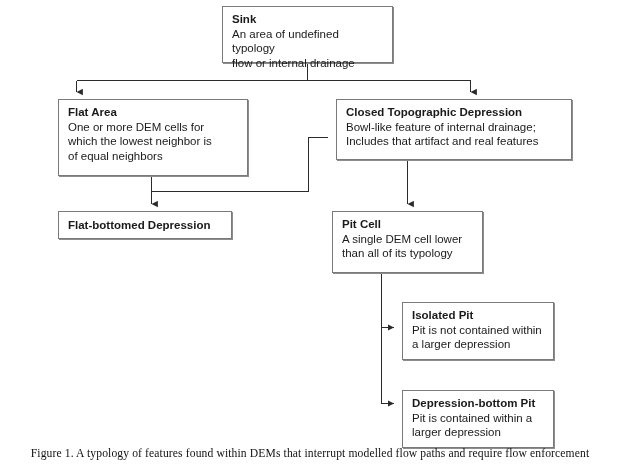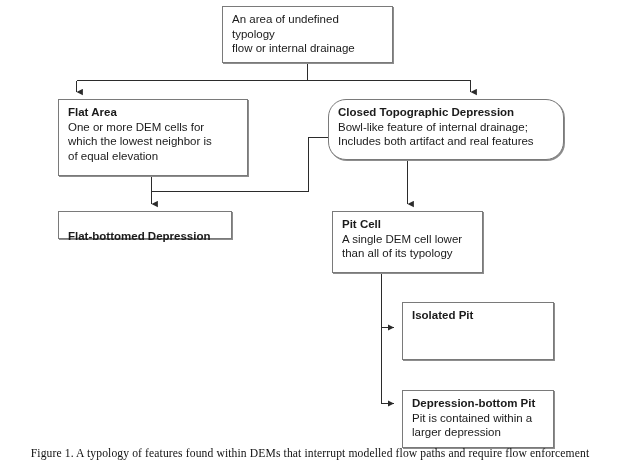--- a/index.html
+++ b/index.html
@@ -44,22 +44,22 @@
     display: block;
     white-space: pre-line;
   }
   .node.single .title {
     margin: 0;
   }
 
   
   #node-sink          { left: 222px; top: 6px;   width: 171px; height: 57px; }
   #node-flat-area     { left: 58px;  top: 99px;  width: 190px; height: 77px; }
-  #node-closed-depr   { left: 328px; top: 99px;  width: 236px; height: 61px; border-radius: 18px; }
-  #node-flat-bottomed { left: 58px;  top: 211px; width: 174px; height: 28px; padding-top: 17px; }
+  #node-closed-depr   { left: 336px; top: 99px;  width: 236px; height: 61px; }
+  #node-flat-bottomed { left: 58px;  top: 211px; width: 174px; height: 28px; padding-top: 6px; }
   #node-pit-cell      { left: 332px; top: 211px; width: 151px; height: 62px; }
   #node-isolated-pit  { left: 402px; top: 302px; width: 152px; height: 58px; }
   #node-depr-bot-pit  { left: 402px; top: 390px; width: 152px; height: 58px; }
 
   #connectors {
     position: absolute;
     left: 0;
     top: 0;
     width: 618px;
     height: 445px;
@@ -110,49 +110,52 @@
 
       <path d="M407.5,160 L407.5,204" marker-end="url(#arrowdown)"></path>
 
       <path d="M381.5,273 L381.5,403.5"></path>
       <path d="M381.5,327.5 L394,327.5" marker-end="url(#arrowright)"></path>
       <path d="M381.5,403.5 L394,403.5" marker-end="url(#arrowright)"></path>
     </g>
   </svg>
 
   <div class="node" id="node-sink">
+    <span class="title">Sink</span>
     <span class="desc">An area of undefined typology
 flow or internal drainage</span>
   </div>
 
   <div class="node" id="node-flat-area">
     <span class="title">Flat Area</span>
     <span class="desc">One or more DEM cells for
 which the lowest neighbor is
-of equal elevation</span>
+of equal neighbors</span>
   </div>
 
   <div class="node" id="node-closed-depr">
     <span class="title">Closed Topographic Depression</span>
     <span class="desc">Bowl-like feature of internal drainage;
-Includes both artifact and real features</span>
+Includes that artifact and real features</span>
   </div>
 
   <div class="node single" id="node-flat-bottomed">
     <span class="title">Flat-bottomed Depression</span>
   </div>
 
   <div class="node" id="node-pit-cell">
     <span class="title">Pit Cell</span>
     <span class="desc">A single DEM cell lower
 than all of its typology</span>
   </div>
 
   <div class="node" id="node-isolated-pit">
     <span class="title">Isolated Pit</span>
+    <span class="desc">Pit is not contained within
+a larger depression</span>
   </div>
 
   <div class="node" id="node-depr-bot-pit">
     <span class="title">Depression-bottom Pit</span>
     <span class="desc">Pit is contained within a
 larger depression</span>
   </div>
 
 </div>
 

